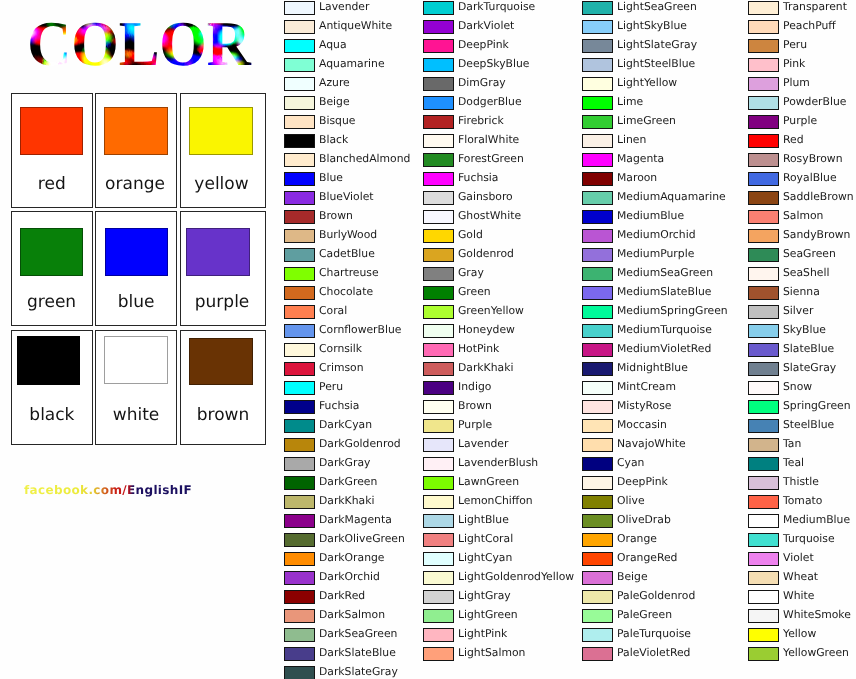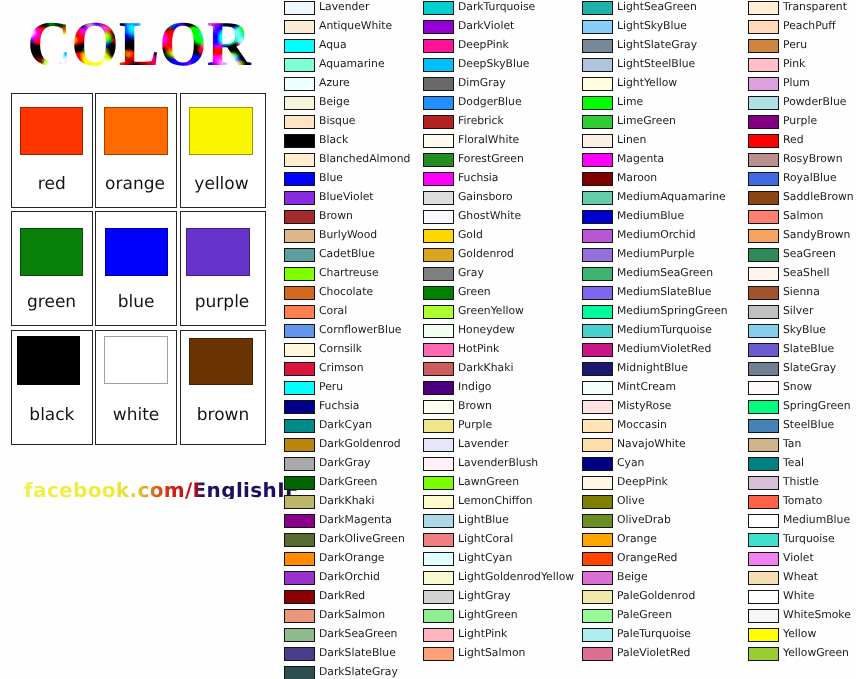--- a/index.html
+++ b/index.html
@@ -23,21 +23,21 @@
 
   
   #grid { position:absolute; left:0px; top:0px; width:280px; height:460px; }
   .card { position:absolute; border:1px solid #262626; background:#fff; }
   .card .sw { position:absolute; }
   .card .lbl { position:absolute; left:0; right:0; text-align:center;
                font-size:17px; line-height:18px; color:#141414;
                font-family:"DejaVu Sans", sans-serif; transform:translateZ(0); }
 
   
-  #wm { position:absolute; left:24px; top:482px; font-size:20px; font-weight:bold;
+  #wm { position:absolute; left:24px; top:482px; font-size:12px; font-weight:bold;
         font-family:"DejaVu Sans", sans-serif; white-space:nowrap;
         letter-spacing:0.35px; line-height:17px;
         -webkit-background-clip:text; background-clip:text;
         -webkit-text-fill-color:transparent; color:transparent; }
 
   
   .collist { position:absolute; top:0; }
   .crow { position:relative; height:19px; transform:translateZ(0); }
   .crow .swatch { position:absolute; left:0; top:1px; width:31px; height:14px;
                   border:1px solid #141414; }

